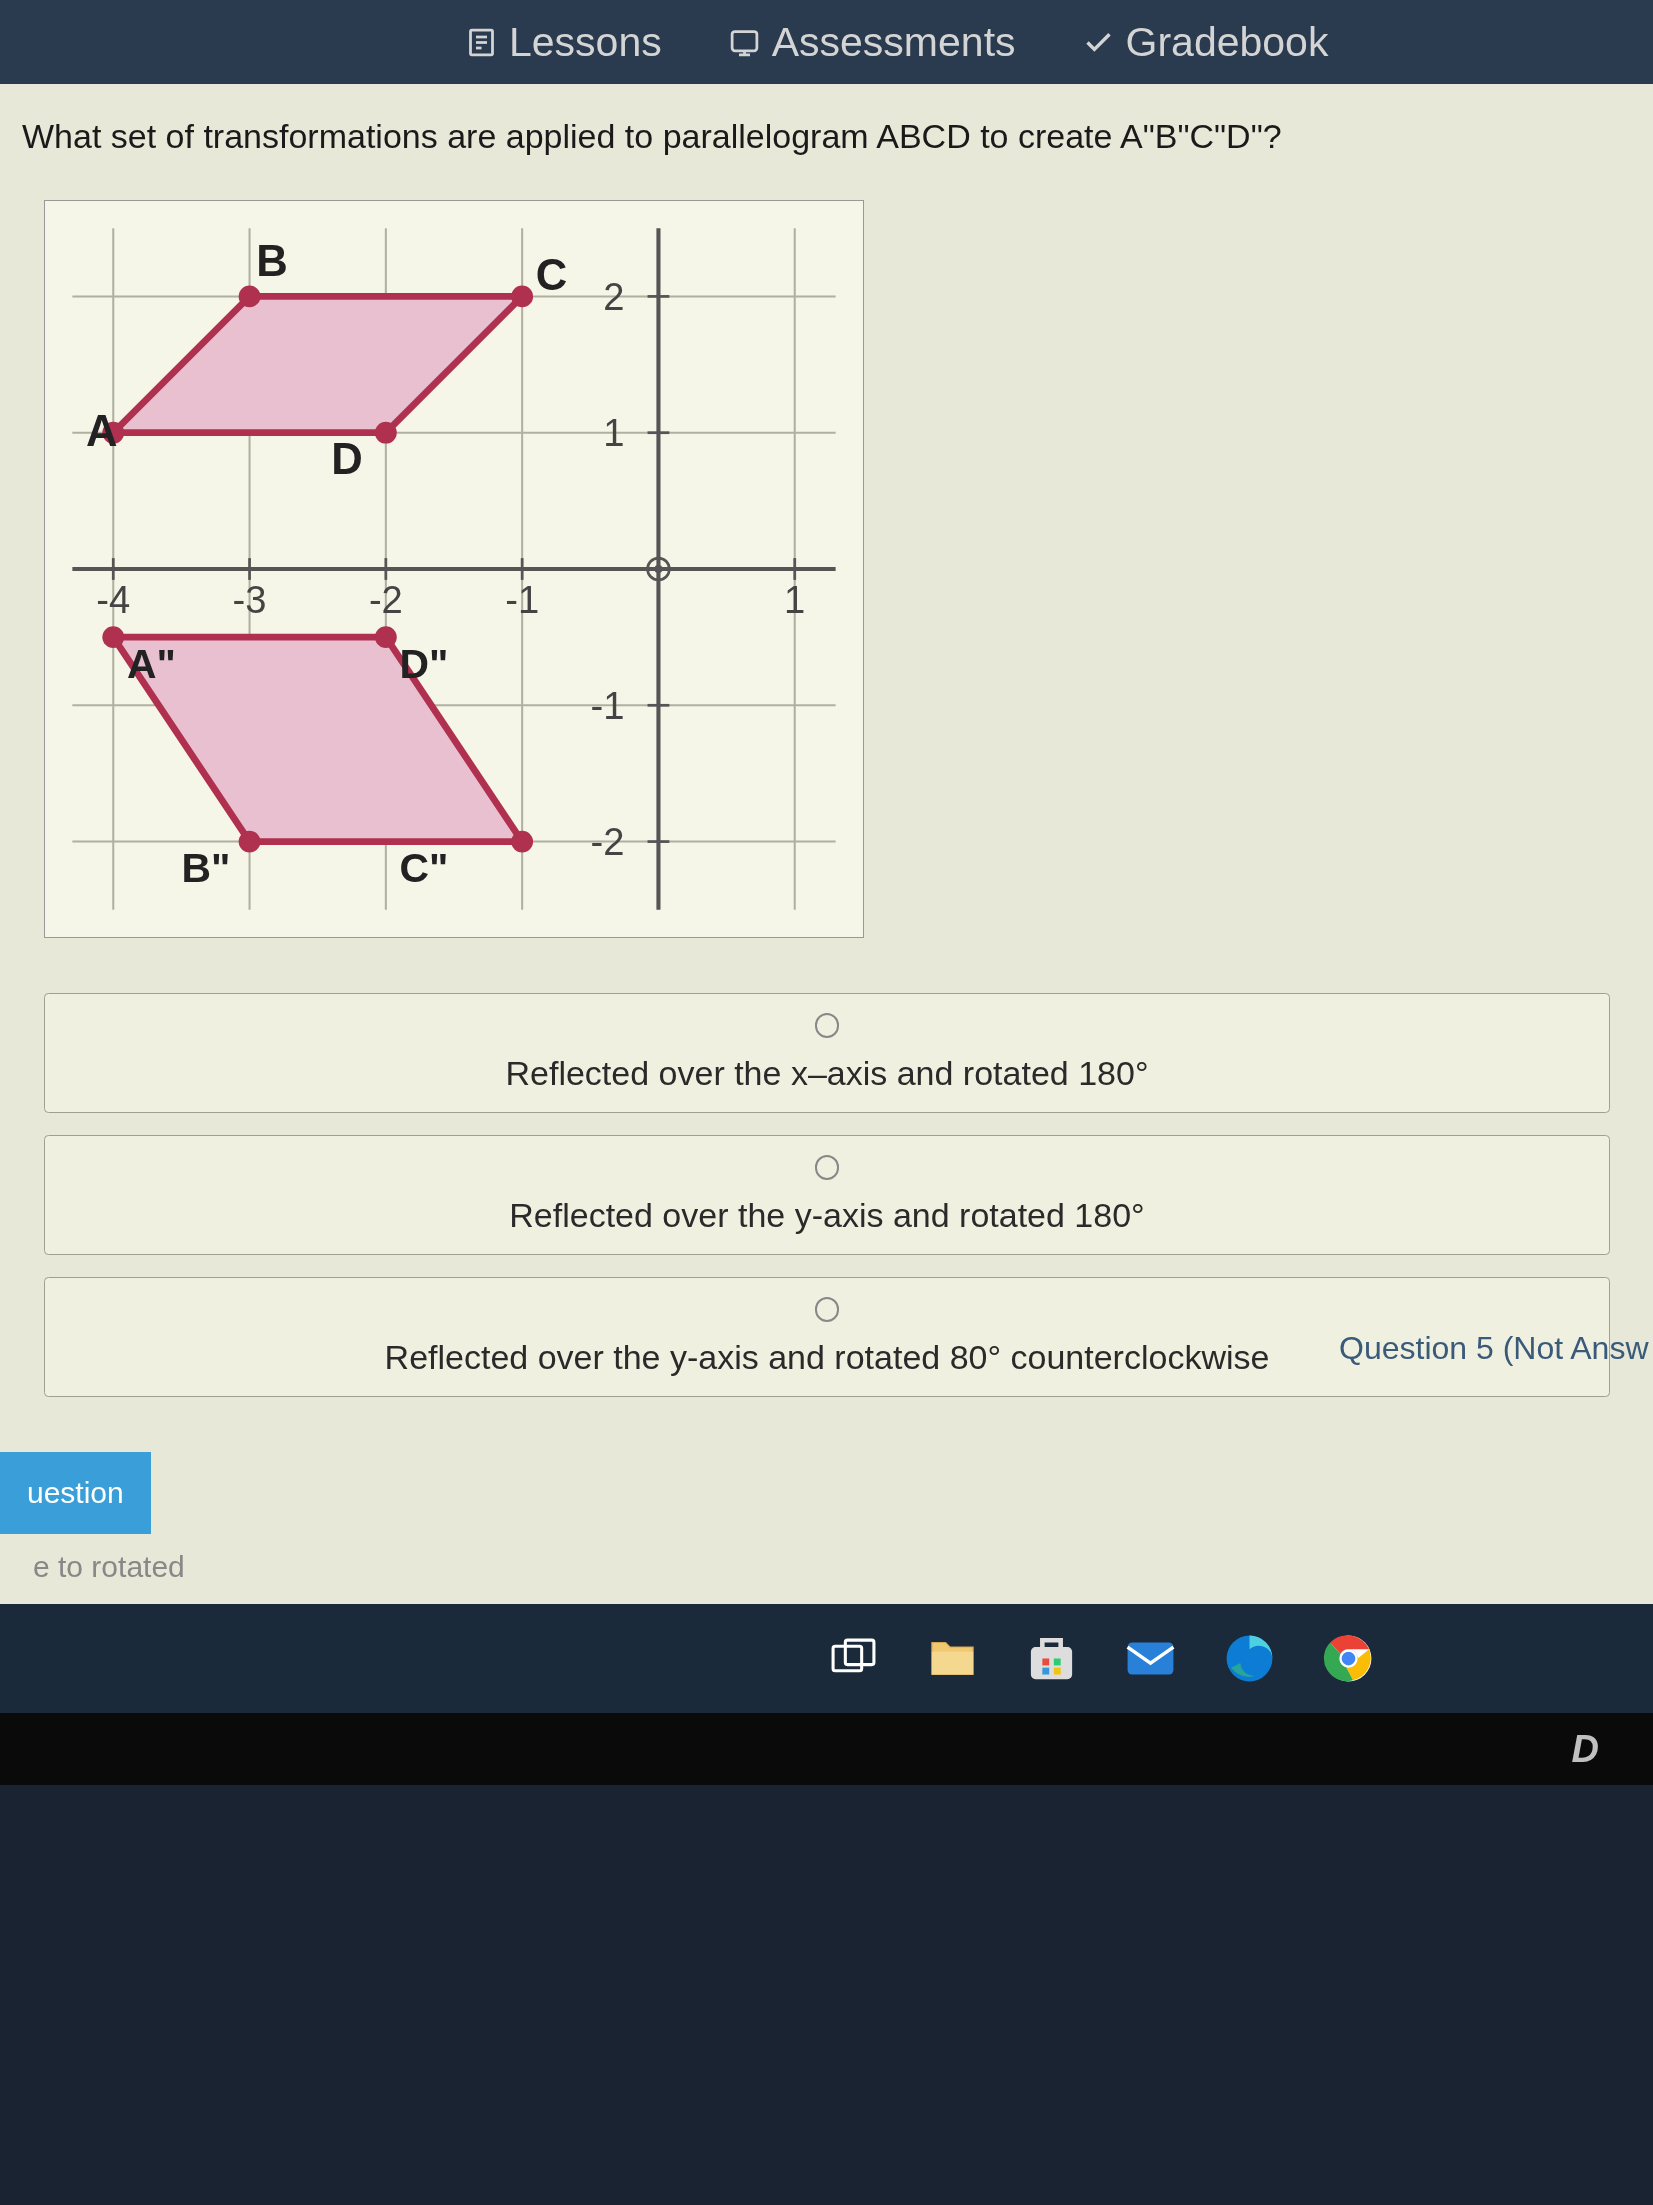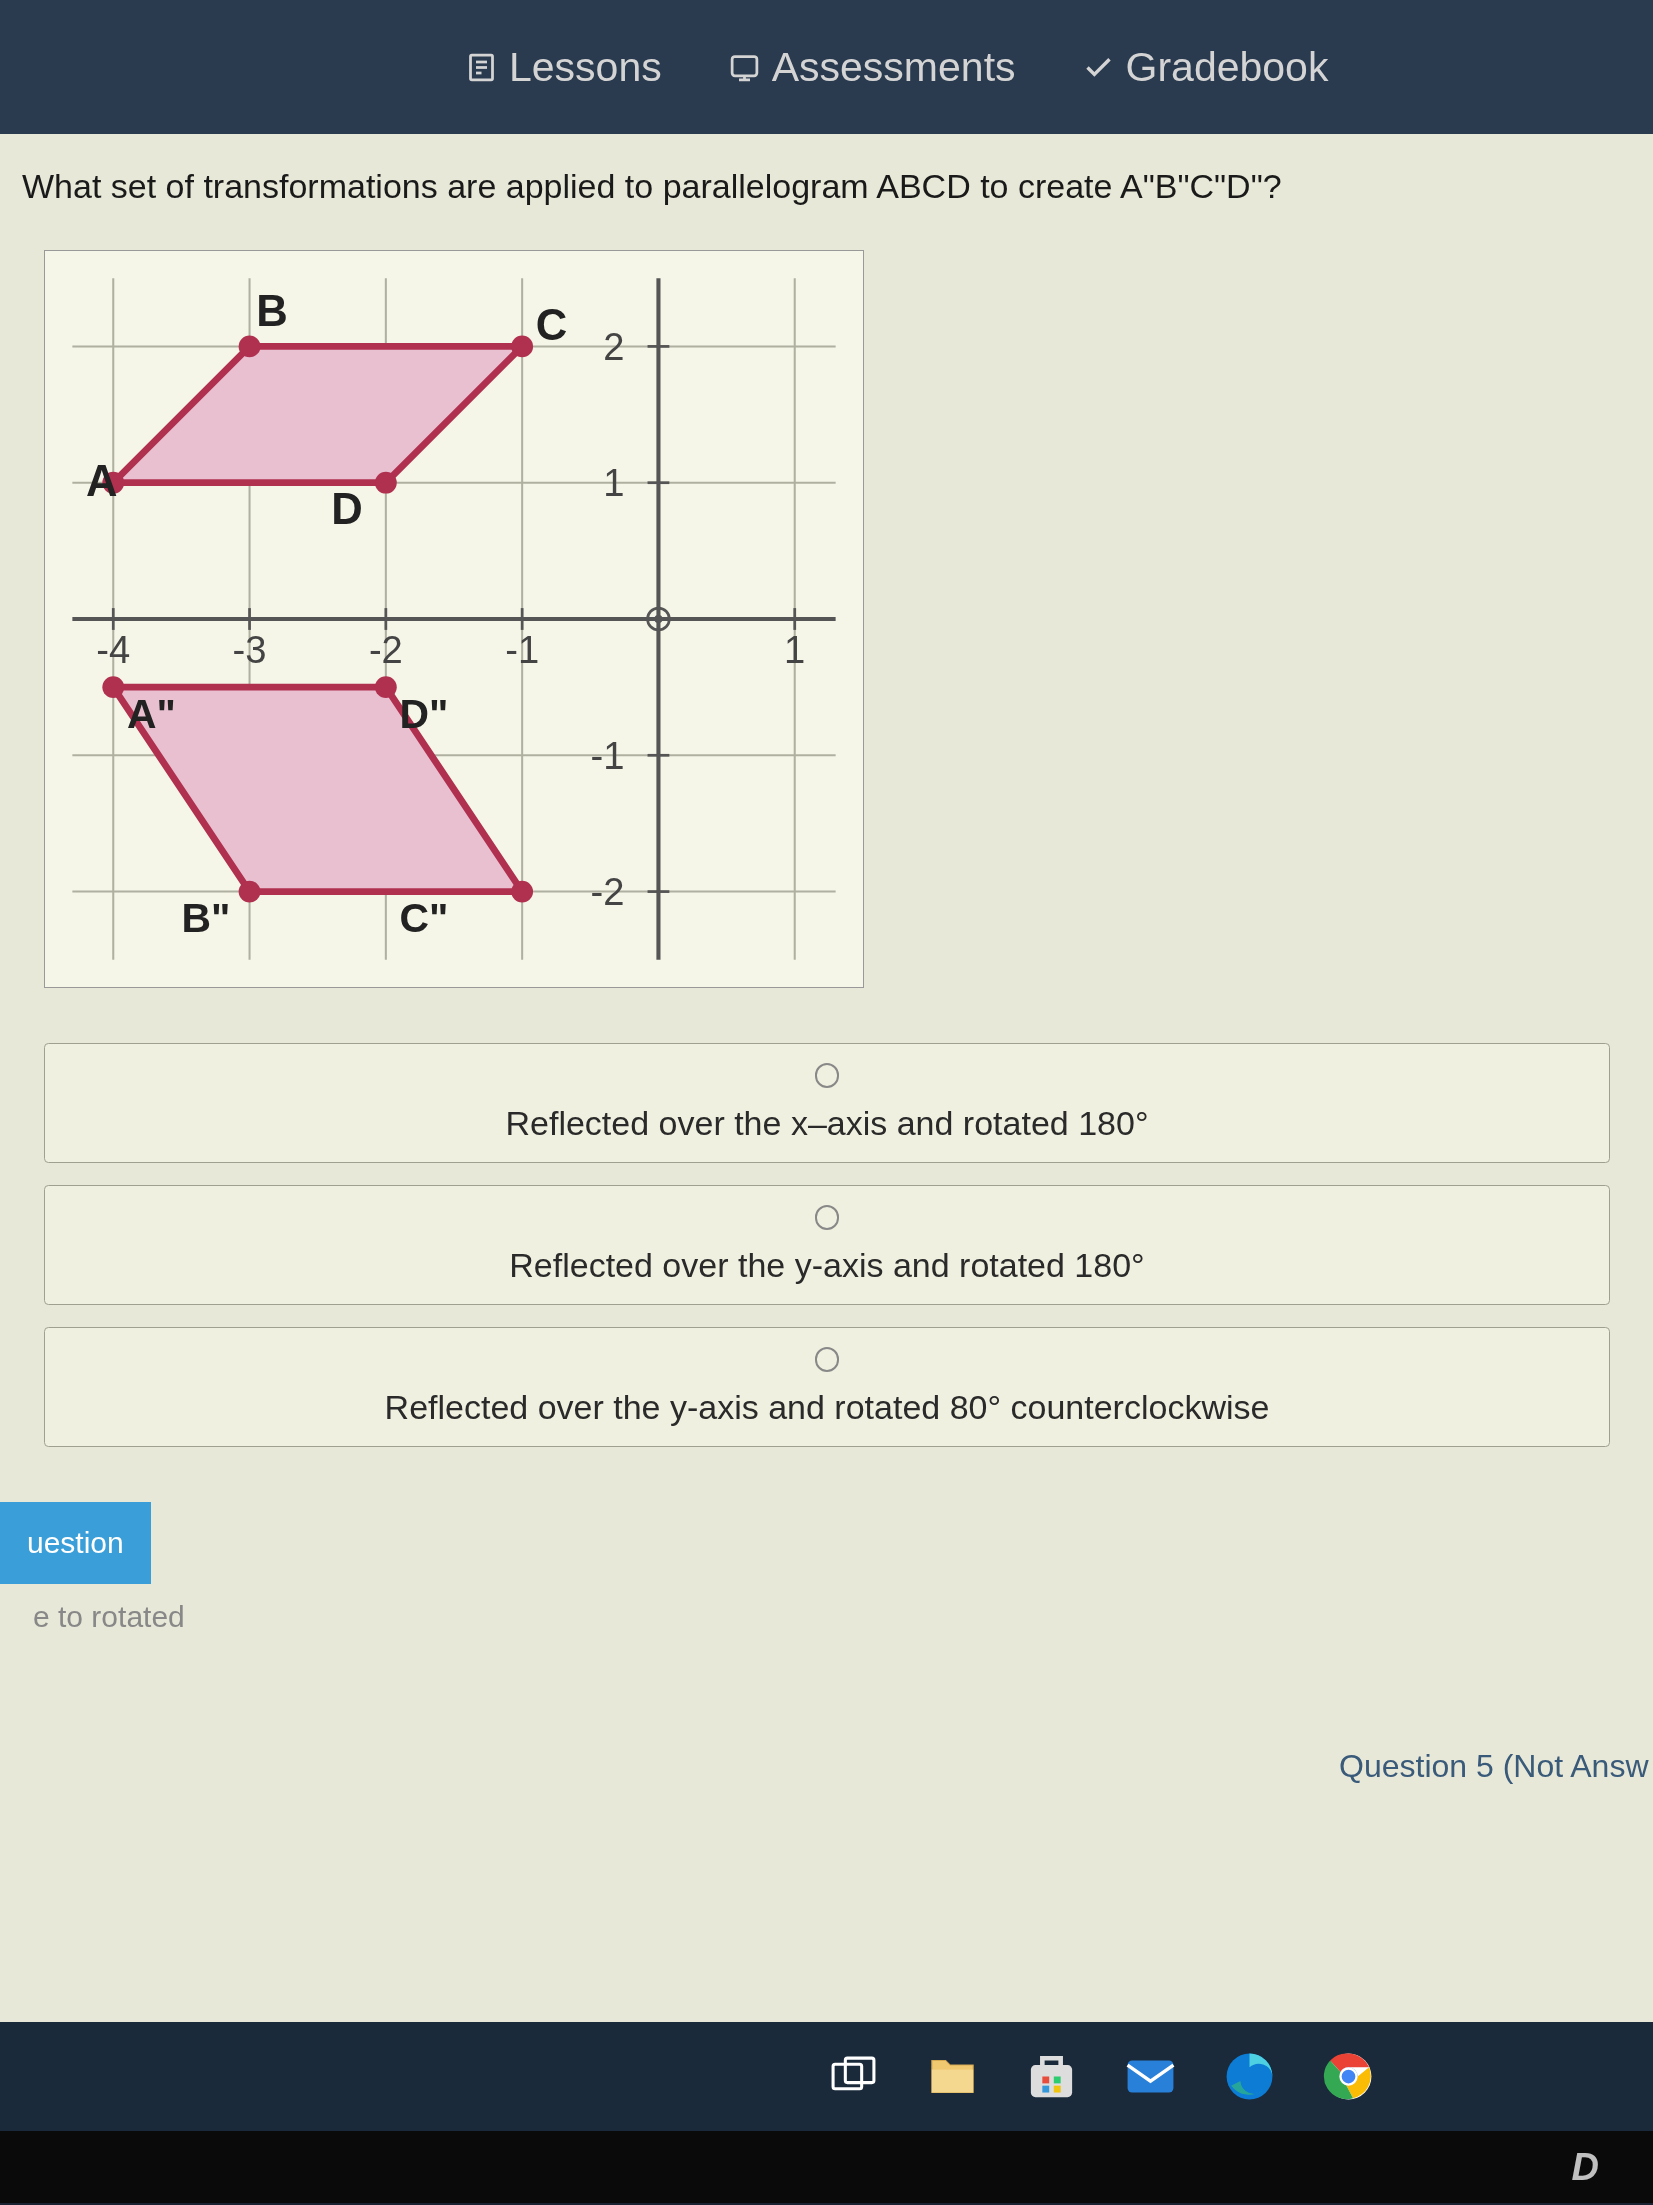--- a/index.html
+++ b/index.html
@@ -9,42 +9,42 @@
     }
     body {
       font-family: Arial, sans-serif;
       background: #1a2332;
       width: 1654px;
       height: 2205px;
       overflow: hidden;
     }
     .top-nav {
       background: #2a3a4f;
-      height: 134px;
+      height: 84px;
       display: flex;
       align-items: center;
       padding-left: 465px;
       gap: 66px;
     }
     .nav-item {
       display: flex;
       align-items: center;
       gap: 11px;
       color: #d4d4d4;
       font-size: 41px;
       cursor: pointer;
     }
     .nav-icon {
       display: inline-flex;
       align-items: center;
       justify-content: center;
     }
     .content-area {
       background: #e8e8d8;
-      height: 1888px;
+      height: 1520px;
       padding: 33px 22px 22px 22px;
     }
     .question-text {
       font-size: 34px;
       color: #1a1a1a;
       margin-bottom: 44px;
     }
     .graph-container {
       background: #f5f5e8;
       width: 820px;

